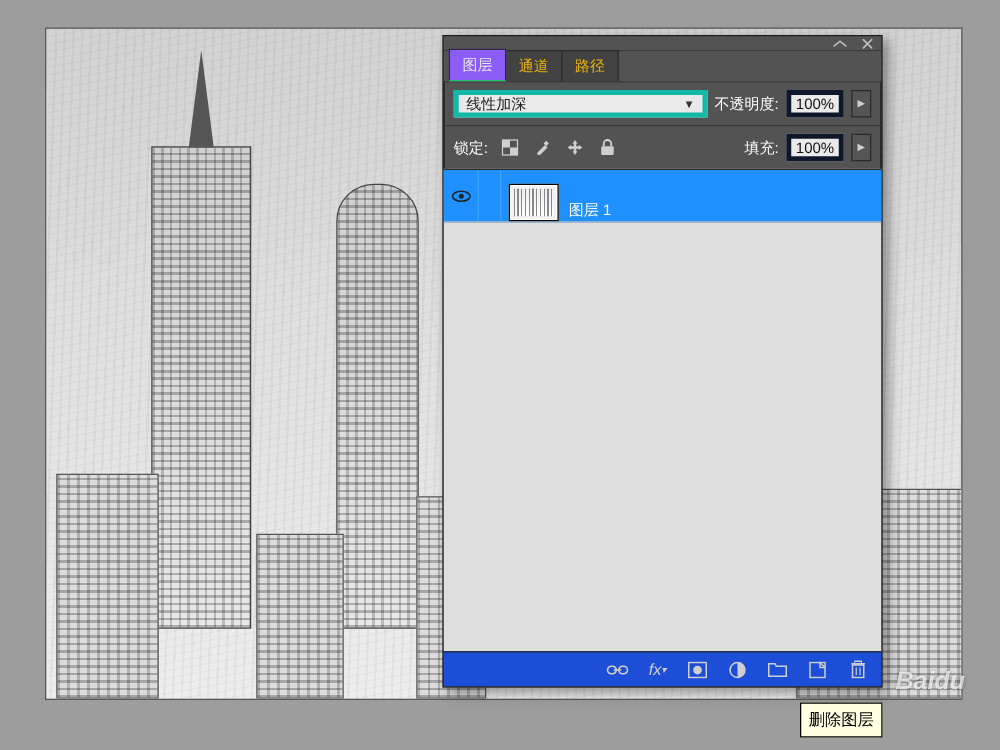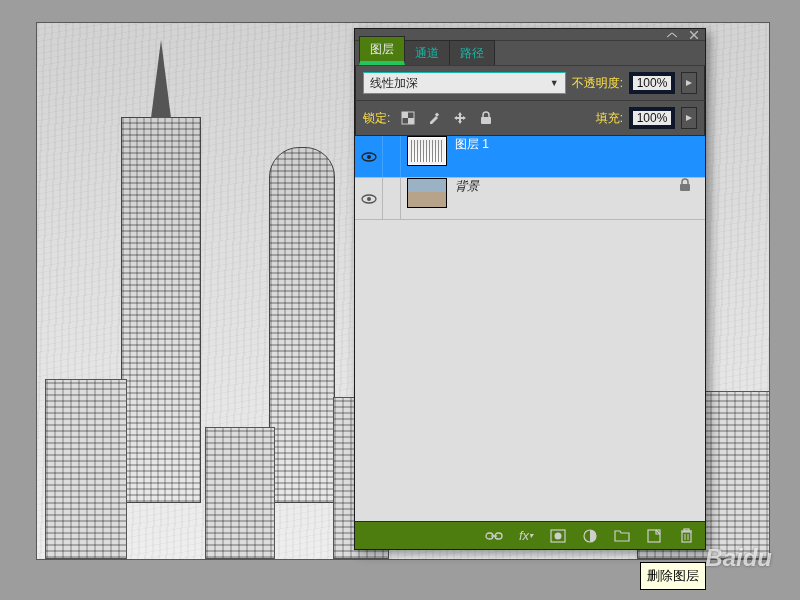--- a/index.html
+++ b/index.html
@@ -65,52 +65,52 @@
   height: 12px; background:#535353;
   display:flex; justify-content:flex-end; align-items:center;
   padding:0 4px; gap:8px; border-bottom:1px solid #3b3b3b;
 }
 .topbar-icon{ width:14px; height:8px; display:flex; align-items:center; justify-content:center; cursor:pointer;}
 .tabs {
   display:flex; align-items:flex-end; height:24px;
   padding-left:4px; gap:0; background:#535353;
 }
 .tab {
-  padding:4px 10px 3px; font-size:12px; color:#14b8a6;
+  padding:4px 10px 3px; font-size:12px; color:#eab308;
   background:#424242; border:1px solid #2a2a2a; border-bottom:none;
   margin-right:-1px; cursor:pointer;
 }
-.tab.active { background:#4d7c0f; color:#e8e8e8; border-bottom:4px solid #22c55e; position:relative; z-index:2;}
+.tab.active { background:#8b5cf6; color:#e8e8e8; border-bottom:1px solid #22c55e; position:relative; z-index:2;}
 .row {
   display:flex; align-items:center; gap:6px;
   padding:6px 8px; border-top:1px solid #3a3a3a;
 }
 .dropdown {
   flex:1; background:#e9e9e9; color:#222; height:22px;
-  border:1px solid #14b8a6; display:flex; align-items:center;
+  border:4px solid #14b8a6; display:flex; align-items:center;
   justify-content:space-between; padding:0 6px; cursor:pointer;
 }
 .dropdown .arrow{ font-size:9px; color:#333; }
-.label{ color:#fde047; white-space:nowrap; }
+.label{ color:#ffffff; white-space:nowrap; }
 .numbox {
   width:46px; height:22px; background:#eaeaea; color:#111;
   border:4px solid #0f172a; display:flex; align-items:center; justify-content:center;
 }
 .flyout {
   width:16px; height:22px; background:#555; border:1px solid #2a2a2a;
   display:flex; align-items:center; justify-content:center; cursor:pointer;
 }
 .lock-icons{ display:flex; gap:10px; align-items:center; margin-left:4px;}
 .lock-icons span{ width:16px; height:16px; display:flex; align-items:center; justify-content:center; cursor:pointer;}
 .layers {
   flex:1; background:#dedede; border-top:1px solid #2b2b2b;
   overflow:auto;
 }
 .layer {
-  display:flex; align-items:flex-start; height:42px;
+  display:flex; align-items:flex-end; height:42px;
   border-bottom:1px solid #b8b8b8; color:#222;
 }
 .layer.selected{ background:#1e90ff; color:#fff; }
 .eye-col{
   width:28px; height:100%; display:flex; align-items:center; justify-content:center;
   border-right:1px solid #b8b8b8;
 }
 .layer.selected .eye-col{ border-right-color:#3fa2ff; }
 .link-col{ width:18px; height:100%; border-right:1px solid #b8b8b8; }
 .layer.selected .link-col{ border-right-color:#3fa2ff; }
@@ -125,33 +125,33 @@
     linear-gradient(#eee,#fff);
 }
 .thumb.bg-thumb::after{
   content:""; position:absolute; inset:0;
   background: linear-gradient(180deg,#9bb2c4 0 45%, #b7a389 45% 100%);
 }
 .lock-ind{
   margin-left:auto; margin-right:14px; color:#555;
 }
 .bottombar{
-  height:28px; background:#4d7c0f; border-top:1px solid #2a2a2a;
+  height:28px; background:#1d4ed8; border-top:1px solid #2a2a2a;
   display:flex; align-items:center; justify-content:flex-end; gap:14px;
   padding:0 10px;
 }
 .bottombar .ico{ width:18px; height:18px; display:flex; align-items:center; justify-content:center; cursor:pointer; color:#cfcfcf;}
 .tooltip{
   position:absolute; left:640px; top:562px;
   background:#ffffe1; color:#000; border:1px solid #000;
   padding:4px 6px; font-size:13px;
 }
 .watermark{
-  position:absolute; right:28px; bottom:28px;
-  color:rgba(255,255,255,.7); font-size:24px; font-weight:bold;
+  position:absolute; right:28px; bottom:43px;
+  color:rgba(255,255,255,.7); font-size:20px; font-weight:bold;
   text-shadow:0 0 3px rgba(0,0,0,.4); font-style:italic;
 }
 svg{display:block}
 </style>
 </head>
 <body>
 
 <div class="canvas-area">
   <div class="sketch"></div>
   <div class="tower spire t1"></div>
@@ -243,37 +243,20 @@
             <ellipse cx="8" cy="5" rx="7" ry="4" fill="none" stroke="#222" stroke-width="1.3"></ellipse>
             <circle cx="8" cy="5" r="2" fill="#222"></circle>
           </svg>
       </div>
       <div class="link-col"></div>
       <div class="thumb sketch-thumb"></div>
       <span>图层 1</span>
     </div>
 
 
-    <div class="layer">
-      <div class="eye-col">
-        <svg width="16" height="10" viewBox="0 0 16 10">
-            <ellipse cx="8" cy="5" rx="7" ry="4" fill="none" stroke="#555" stroke-width="1.3"></ellipse>
-            <circle cx="8" cy="5" r="2" fill="#555"></circle>
-          </svg>
-      </div>
-      <div class="link-col"></div>
-      <div class="thumb bg-thumb"></div>
-      <span style="font-style:italic">背景</span>
-      <span class="lock-ind">
-        <svg width="12" height="14" viewBox="0 0 12 14">
-            <rect x="1" y="6" width="10" height="7" rx="1" fill="#777"></rect>
-            <path d="M3 6 V4 a3 3 0 0 1 6 0 V6" fill="none" stroke="#777" stroke-width="1.5"></path>
-          </svg>
-      </span>
-    </div>
 
   </div>
 
   <div class="bottombar">
     <span class="ico">
       <svg width="18" height="10" viewBox="0 0 18 10">
           <rect x="1" y="2" width="7" height="6" rx="3" fill="none" stroke="#cfcfcf" stroke-width="1.3"></rect>
           <rect x="10" y="2" width="7" height="6" rx="3" fill="none" stroke="#cfcfcf" stroke-width="1.3"></rect>
           <line x1="6" y1="5" x2="12" y2="5" stroke="#cfcfcf" stroke-width="1.3"></line>
         </svg>

